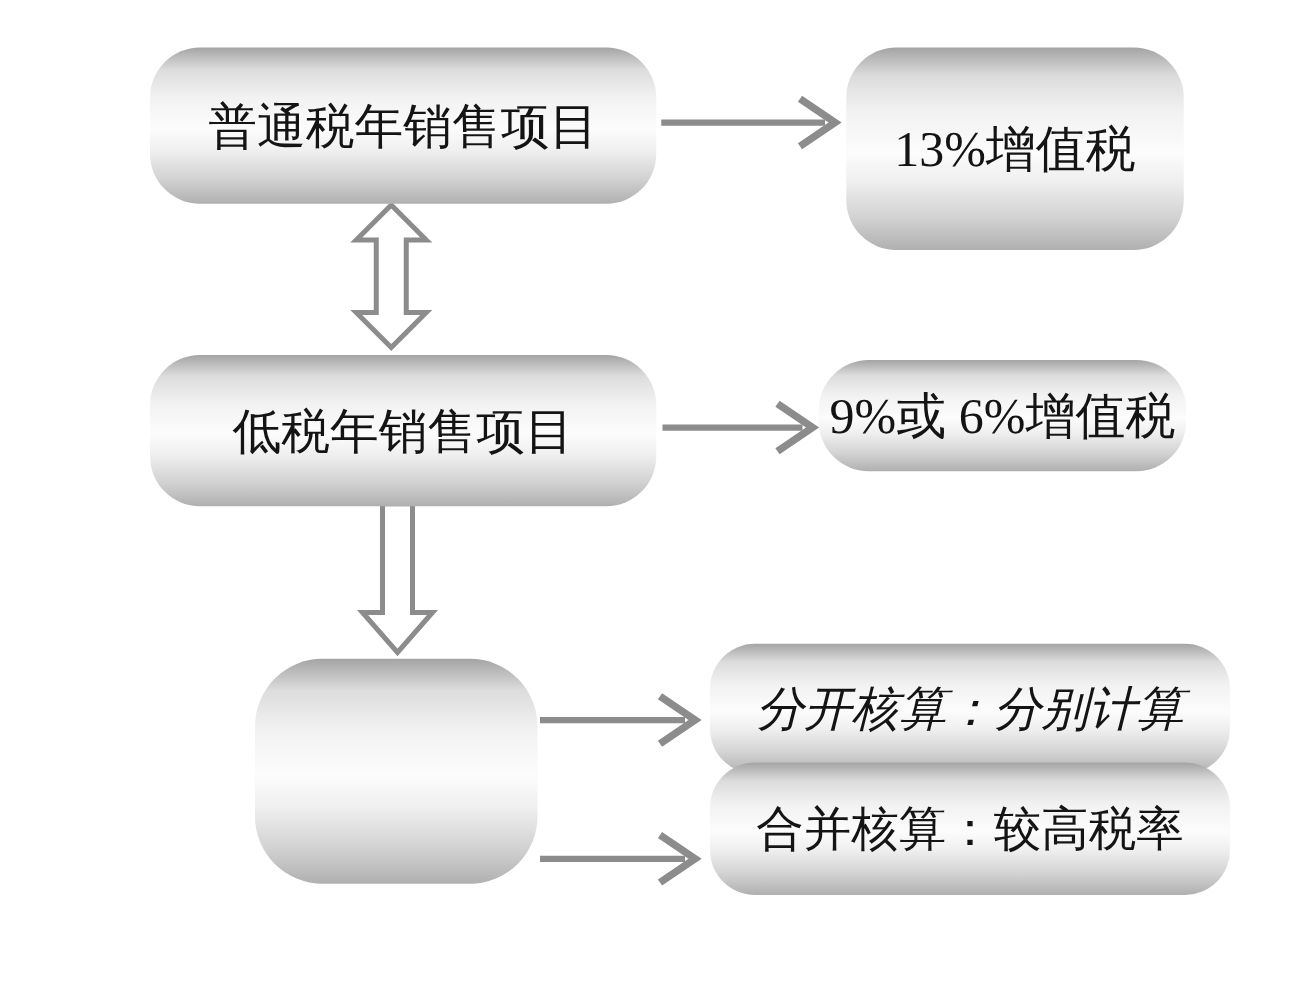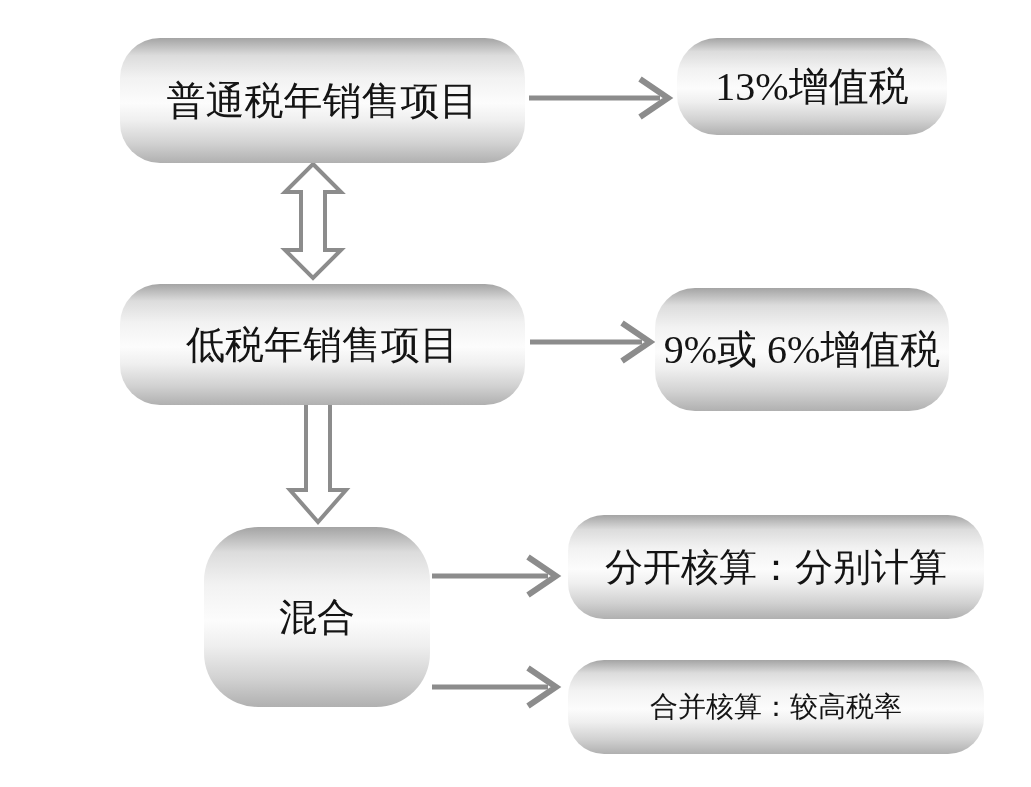--- a/index.html
+++ b/index.html
@@ -31,26 +31,26 @@
     background: linear-gradient(to bottom,
       #a4a4a4 0%,
       #dcdcdc 14%,
       #f2f2f2 32%,
       #fcfcfc 52%,
       #efefef 66%,
       #d2d2d2 84%,
       #b0b0b0 100%);
   }
   .node-a { left: 88px;  top: 38px;  width: 405px; height: 125px; border-radius: 40px; font-size: 39px; }
-  .node-b { left: 645px; top: 38px;  width: 270px; height: 97px; border-radius: 40px; font-size: 40px; }
+  .node-b { left: 645px; top: 38px;  width: 270px; height: 162px; border-radius: 40px; font-size: 40px; }
   .node-c { left: 88px;  top: 284px; width: 405px; height: 121px; border-radius: 40px; font-size: 39px; text-align: center; }
-  .node-d { left: 623px; top: 288px; width: 294px; height: 123px; border-radius: 40px; font-size: 40px; }
+  .node-d { left: 623px; top: 288px; width: 294px; height: 89px; border-radius: 40px; font-size: 40px; }
   .node-e { left: 172px; top: 527px; width: 226px; height: 180px; border-radius: 54px; font-size: 38px; line-height: 1.95; flex-direction: column; }
-  .node-f { left: 536px; top: 515px; width: 416px; height: 104px; border-radius: 36px; font-size: 38px; }
-  .node-g { left: 536px; top: 660px; width: 416px; height: 94px; border-radius: 36px; font-size: 28px; }
+  .node-f { left: 536px; top: 515px; width: 416px; height: 104px; border-radius: 36px; font-size: 38px; font-style: italic; }
+  .node-g { left: 536px; top: 610px; width: 416px; height: 106px; border-radius: 36px; font-size: 38px; }
 </style>
 </head>
 <body>
 
 <div class="canvas">
 
   <svg class="arrow-layer" viewBox="0 0 1031 787" aria-hidden="true">
 
     <g>
       <line x1="497" y1="98" x2="628" y2="98" stroke-width="5" fill="none" stroke="#8c8c8c"></line>
@@ -87,21 +87,20 @@
 
   <div class="node node-c">
     <span>低税年销售项目</span>
   </div>
 
   <div class="node node-d">
     <span>9%或 6%增值税</span>
   </div>
 
   <div class="node node-e">
-    <span>混合</span>
   </div>
 
   <div class="node node-f">
     <span>分开核算：分别计算</span>
   </div>
 
   <div class="node node-g">
     <span>合并核算：较高税率</span>
   </div>
 

